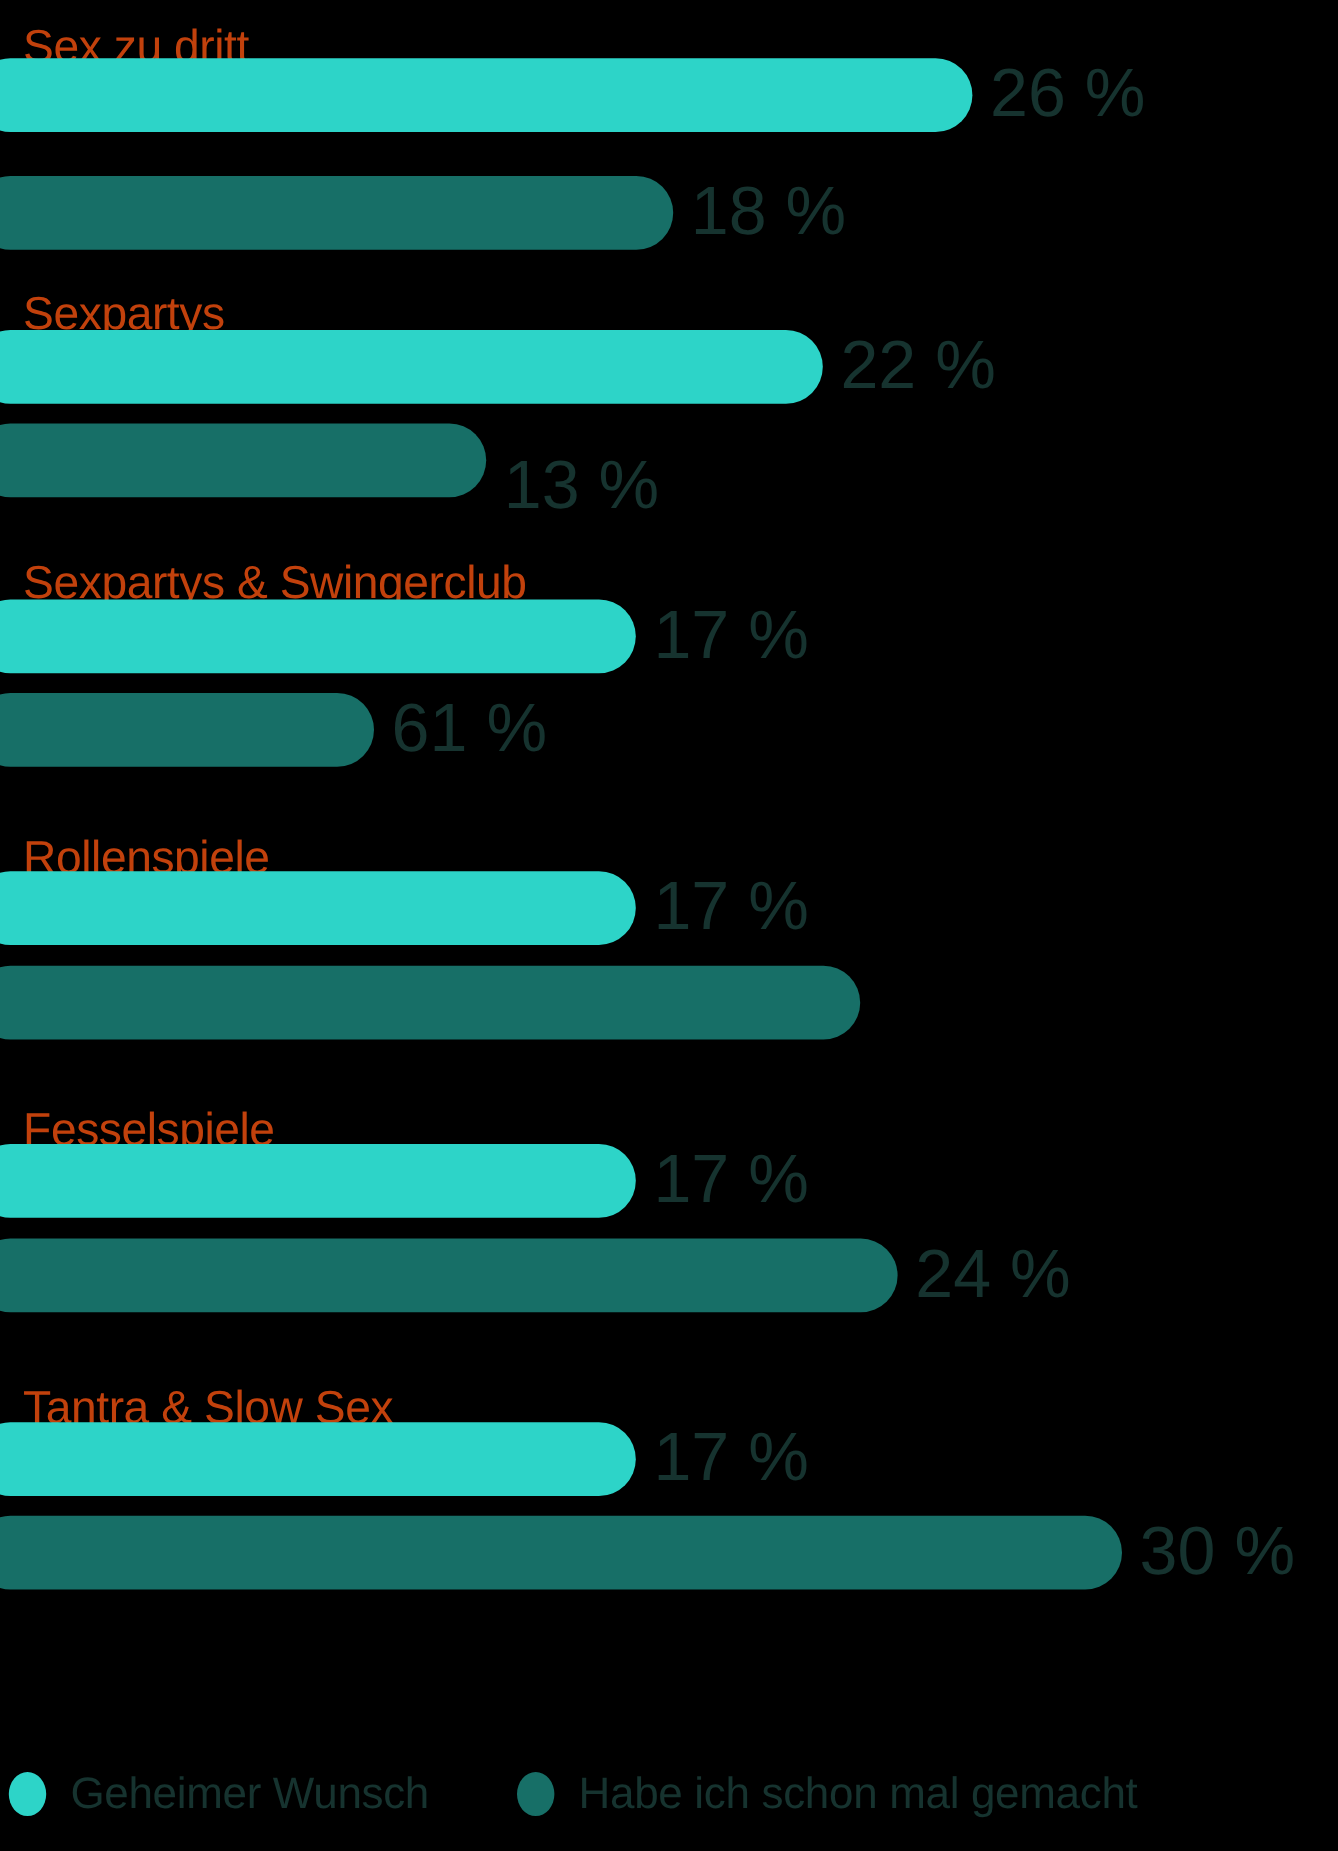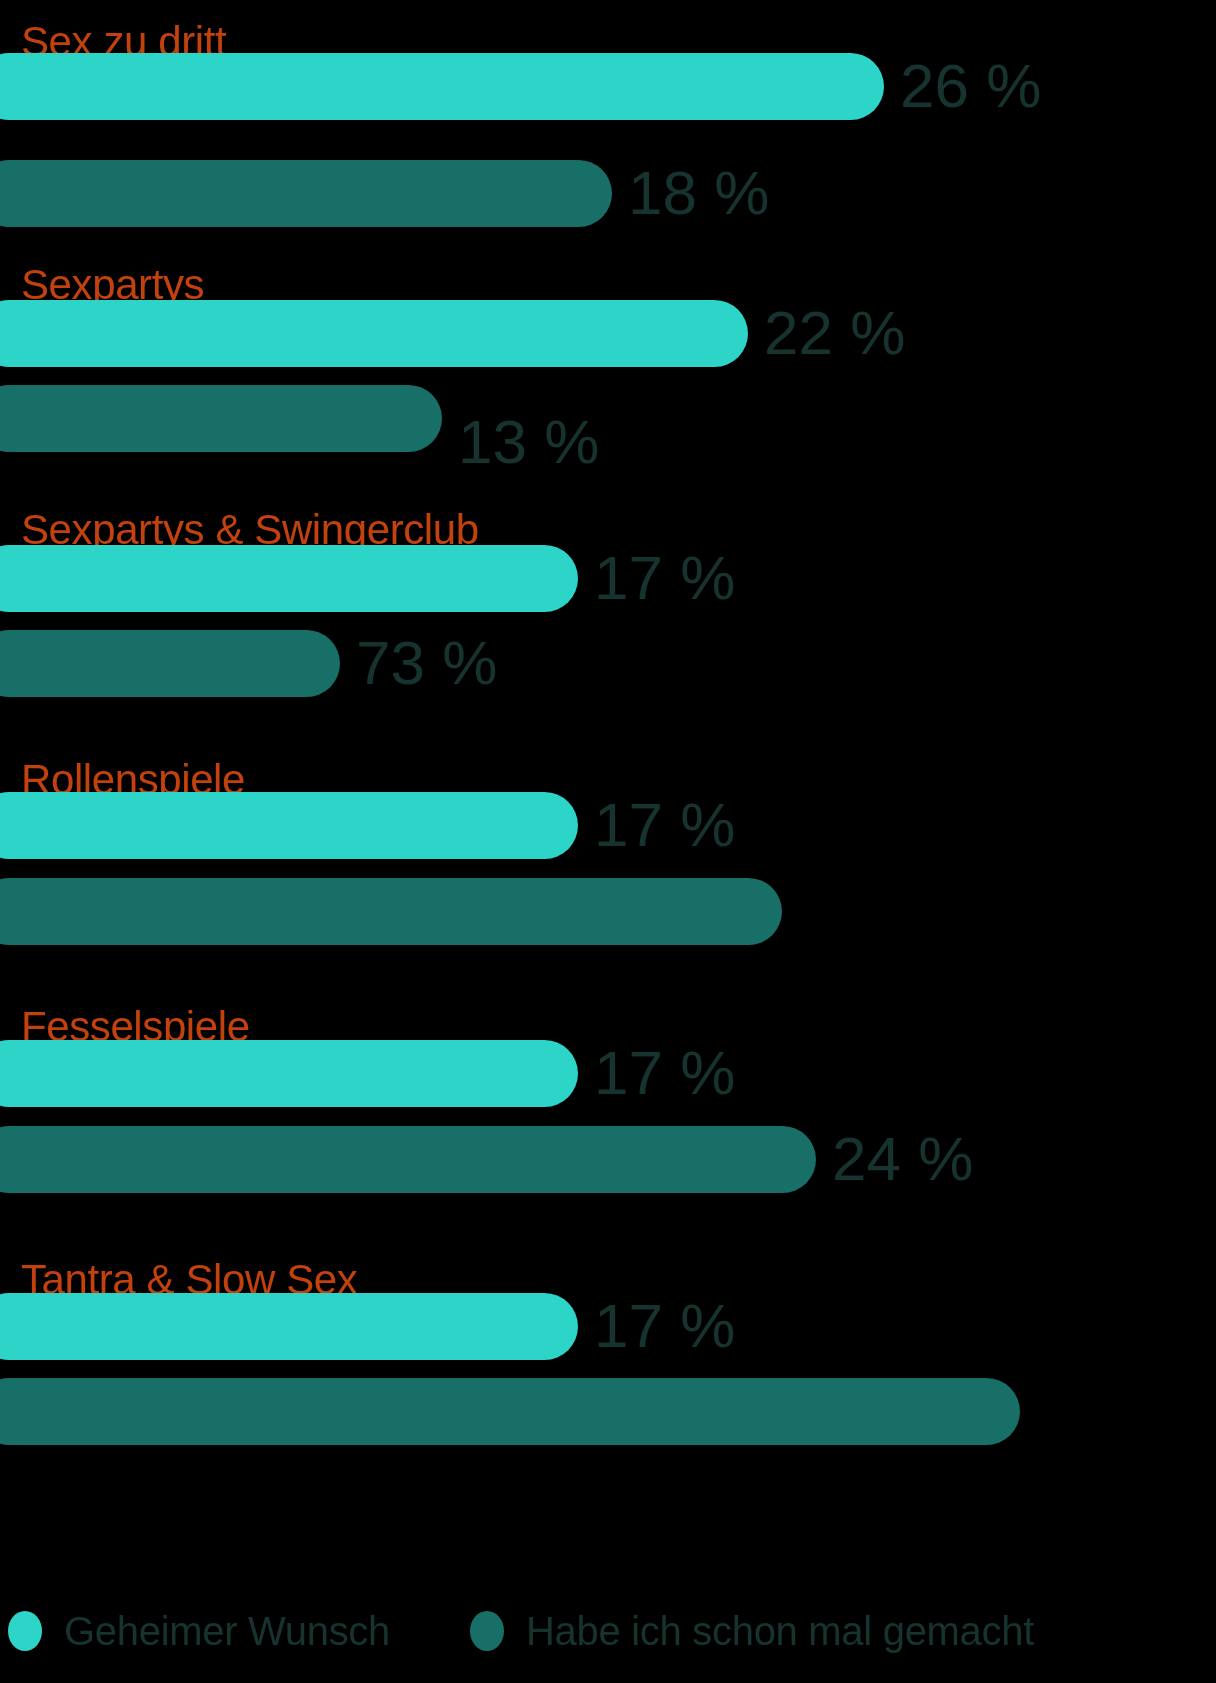--- a/index.html
+++ b/index.html
@@ -134,21 +134,21 @@
   </div>
 
   <div class="group" style="top:488px;">
     <div class="group-label">Sexpartys &amp; Swingerclub</div>
     <div class="bar-row" style="top:57px;">
       <div class="bar wish" style="width:602px;"></div>
       <div class="bar-value" style="left:594px;">17 %</div>
     </div>
     <div class="bar-row" style="top:142px;">
       <div class="bar done" style="width:364px;"></div>
-      <div class="bar-value" style="left:356px;">73 %</div>
+      <div class="bar-value" style="left:356px;">61 %</div>
     </div>
   </div>
 
   <div class="group" style="top:738px;">
     <div class="group-label">Rollenspiele</div>
     <div class="bar-row" style="top:54px;">
       <div class="bar wish" style="width:602px;"></div>
       <div class="bar-value" style="left:594px;">17 %</div>
     </div>
     <div class="bar-row" style="top:140px;">
@@ -169,20 +169,21 @@
   </div>
 
   <div class="group" style="top:1238px;">
     <div class="group-label">Tantra &amp; Slow Sex</div>
     <div class="bar-row" style="top:55px;">
       <div class="bar wish" style="width:602px;"></div>
       <div class="bar-value" style="left:594px;">17 %</div>
     </div>
     <div class="bar-row" style="top:140px;">
       <div class="bar done" style="width:1044px;"></div>
+      <div class="bar-value" style="left:1036px;">30 %</div>
     </div>
   </div>
 
   <div id="legend">
     <div class="legend-item" id="legend-done">
       <span class="legend-dot done"></span>
       <span class="legend-text">Habe ich schon mal gemacht</span>
     </div>
     <div class="legend-item" id="legend-wish">
       <span class="legend-dot wish"></span>

